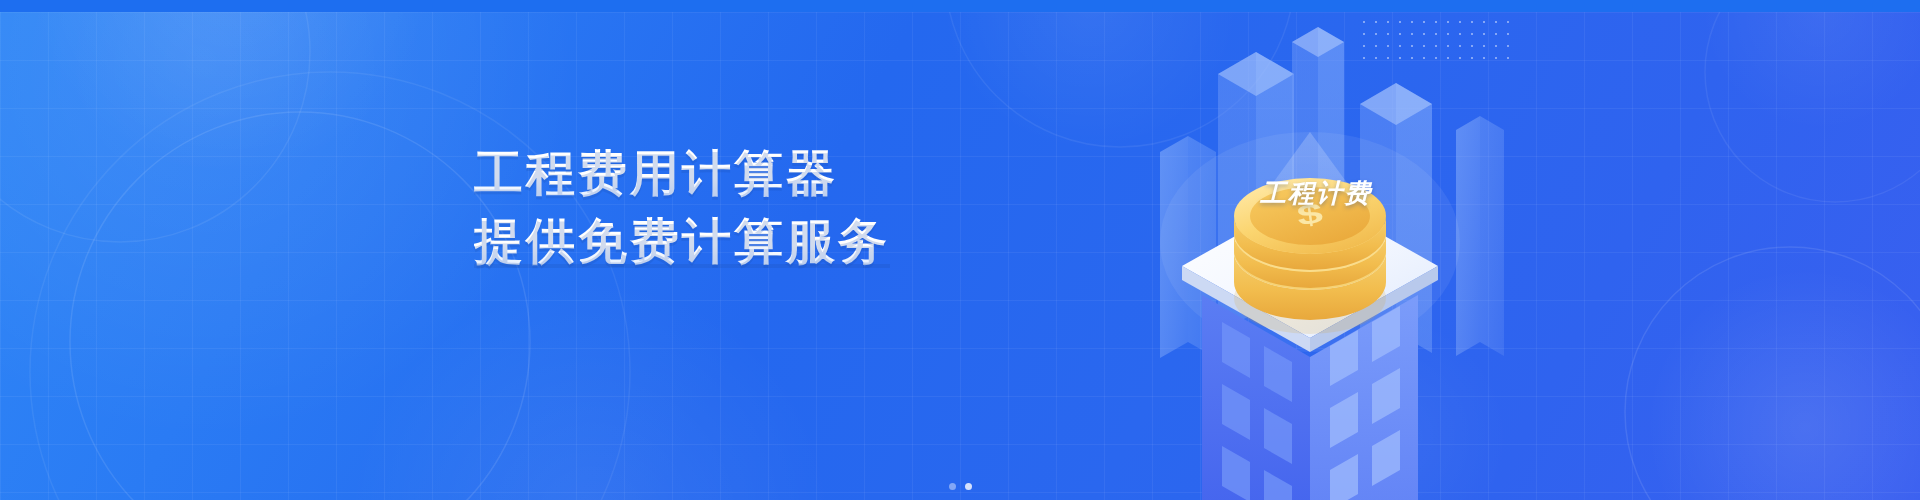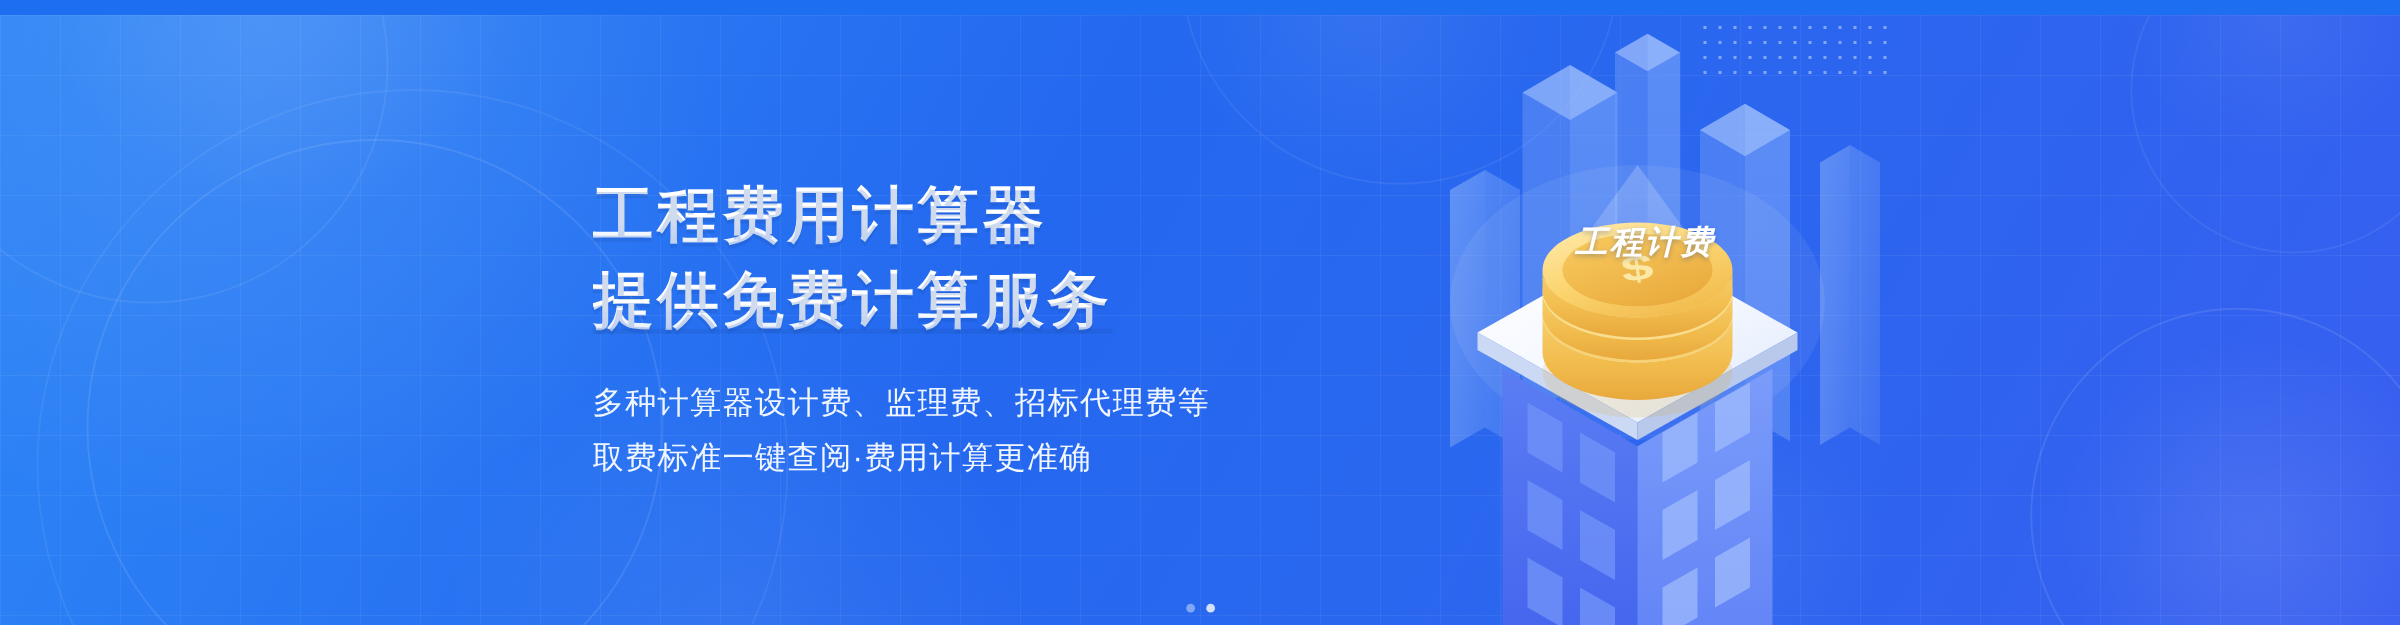--- a/index.html
+++ b/index.html
@@ -180,24 +180,20 @@
     <circle cx="1790" cy="400" r="165" fill="none" stroke="rgba(255,255,255,0.10)" stroke-width="1.5"></circle>
     <circle cx="1835" cy="60" r="130" fill="none" stroke="rgba(255,255,255,0.07)" stroke-width="1.5"></circle>
     <circle cx="1120" cy="-40" r="175" fill="none" stroke="rgba(255,255,255,0.07)" stroke-width="1.5"></circle>
   </svg>
 
   <div class="dot-matrix"></div>
 
   <div class="copy">
     <h1 class="headline">工程费用计算器</h1>
     <h1 class="headline headline-2">提供免费计算服务</h1>
-    <div class="sub-wrap">
-      <p class="subline">多种计算器设计费、监理费、招标代理费等</p>
-      <p class="subline">取费标准一键查阅·费用计算更准确</p>
-    </div>
   </div>
 
   <div class="illustration">
     <svg width="560" height="500" viewBox="0 0 560 500">
       <defs>
         <linearGradient id="gTowerTall" x1="0" y1="0" x2="0" y2="1">
           <stop offset="0%" stop-color="#7fa8fb" stop-opacity="0.58"></stop>
           <stop offset="100%" stop-color="#9dc0fd" stop-opacity="0.30"></stop>
         </linearGradient>
         <linearGradient id="gTowerTallSide" x1="0" y1="0" x2="0" y2="1">

